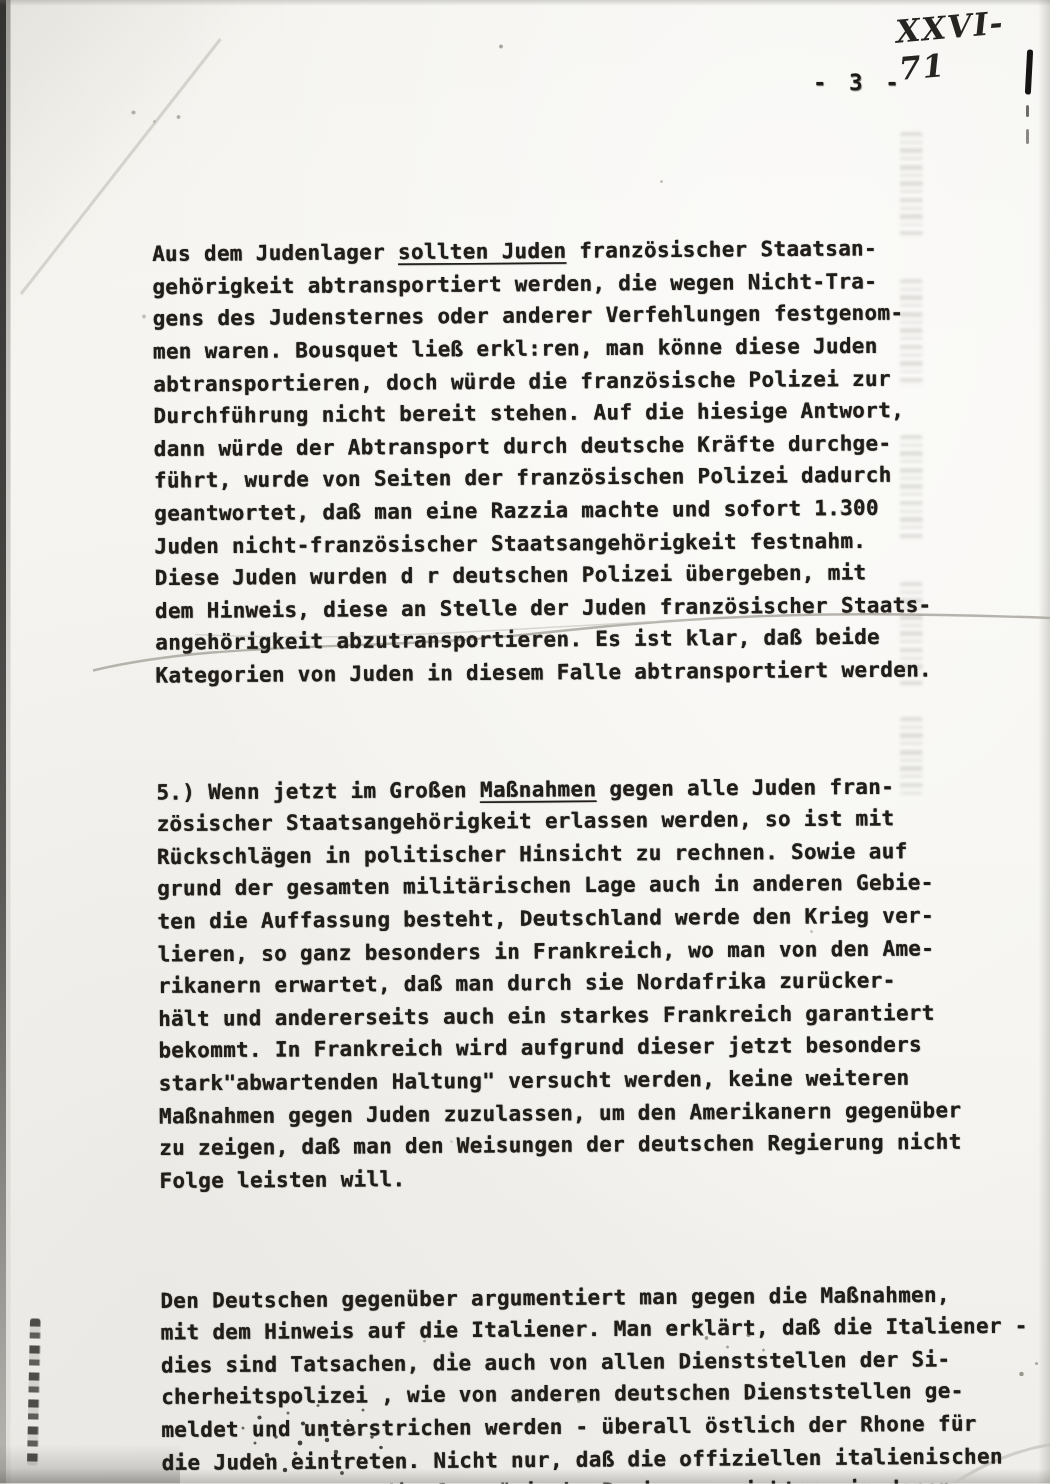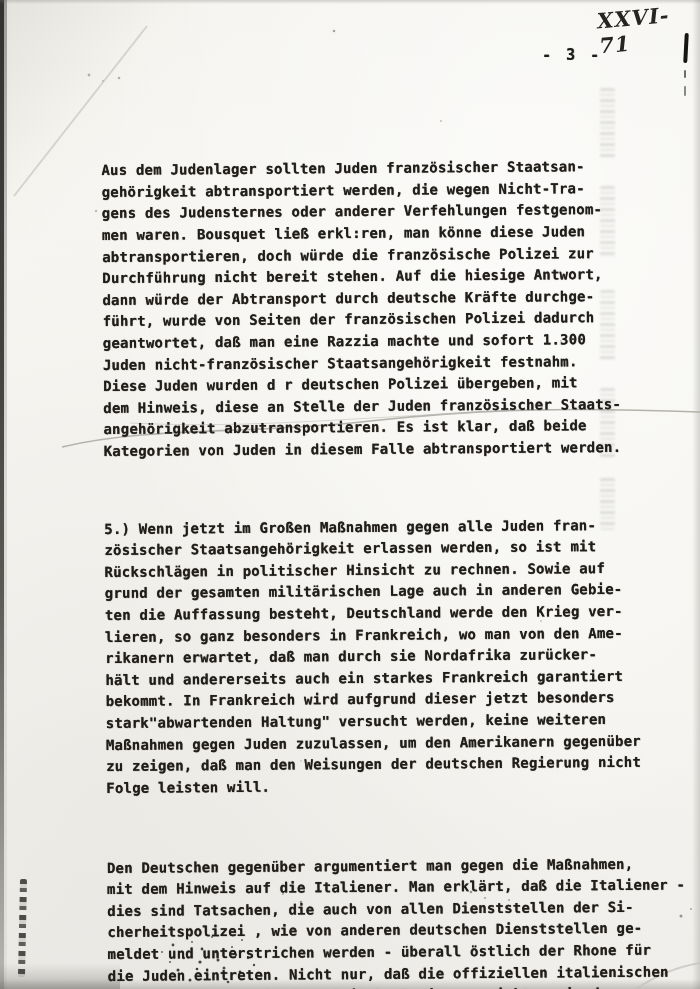--- a/index.html
+++ b/index.html
@@ -115,21 +115,21 @@
     position:absolute;left:101px;top:117px;width:600px;
     transform:rotate(-.45deg);transform-origin:0 0;
     color:#211e1a;font-size:14px;font-weight:bold;line-height:21.6px;
     letter-spacing:.2px;white-space:pre;
     text-shadow:0 0 .7px rgba(30,26,20,.75), .4px .4px 0 rgba(30,26,20,.18);
   }
   .para{margin:0;}
   .para-2{margin-top:13px;}
   .para-3{margin-top:15px;}
   .tline{height:21.6px;}
-  .uline{text-decoration-thickness:1.4px;text-underline-offset:3px;}
+  .uline{text-decoration:underline;text-decoration-thickness:1.4px;text-underline-offset:3px;}
 </style>
 </head>
 <body>
 
 <div class="paper">
 
   <div class="corner-tl-fold"></div>
   <div class="edge-left"></div>
   <div class="edge-left2"></div>
   <div class="edge-right"></div>

